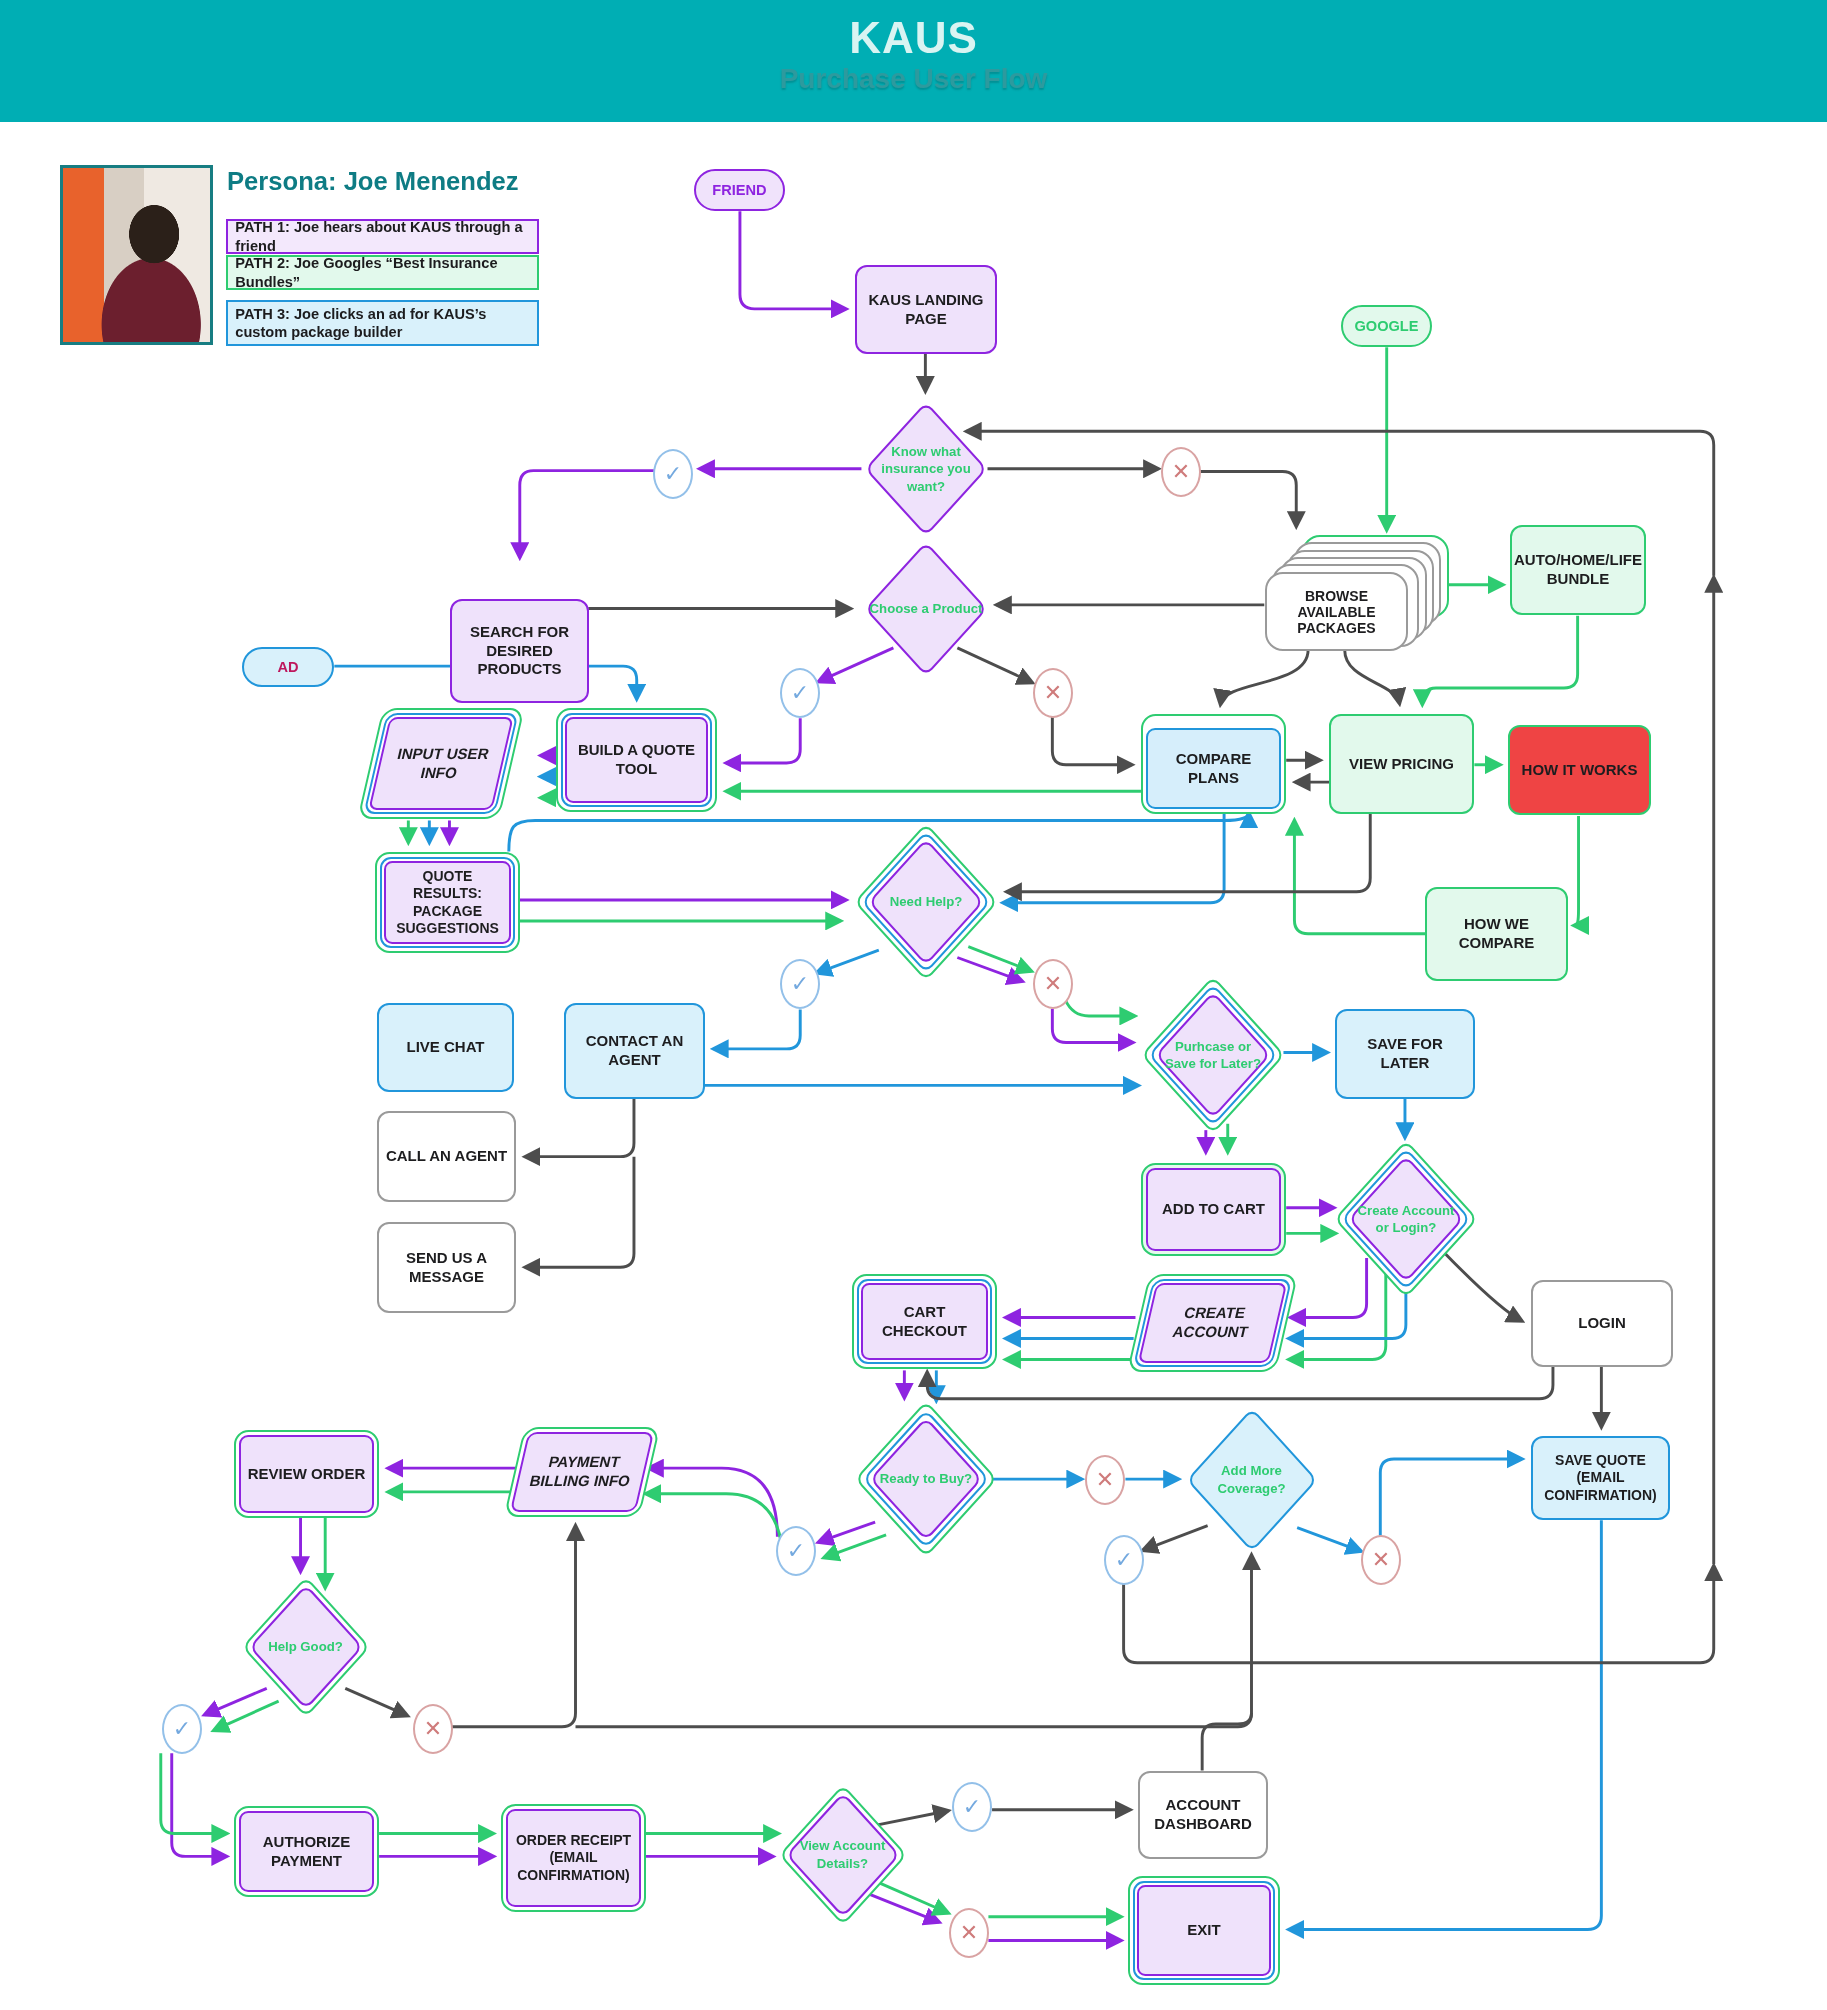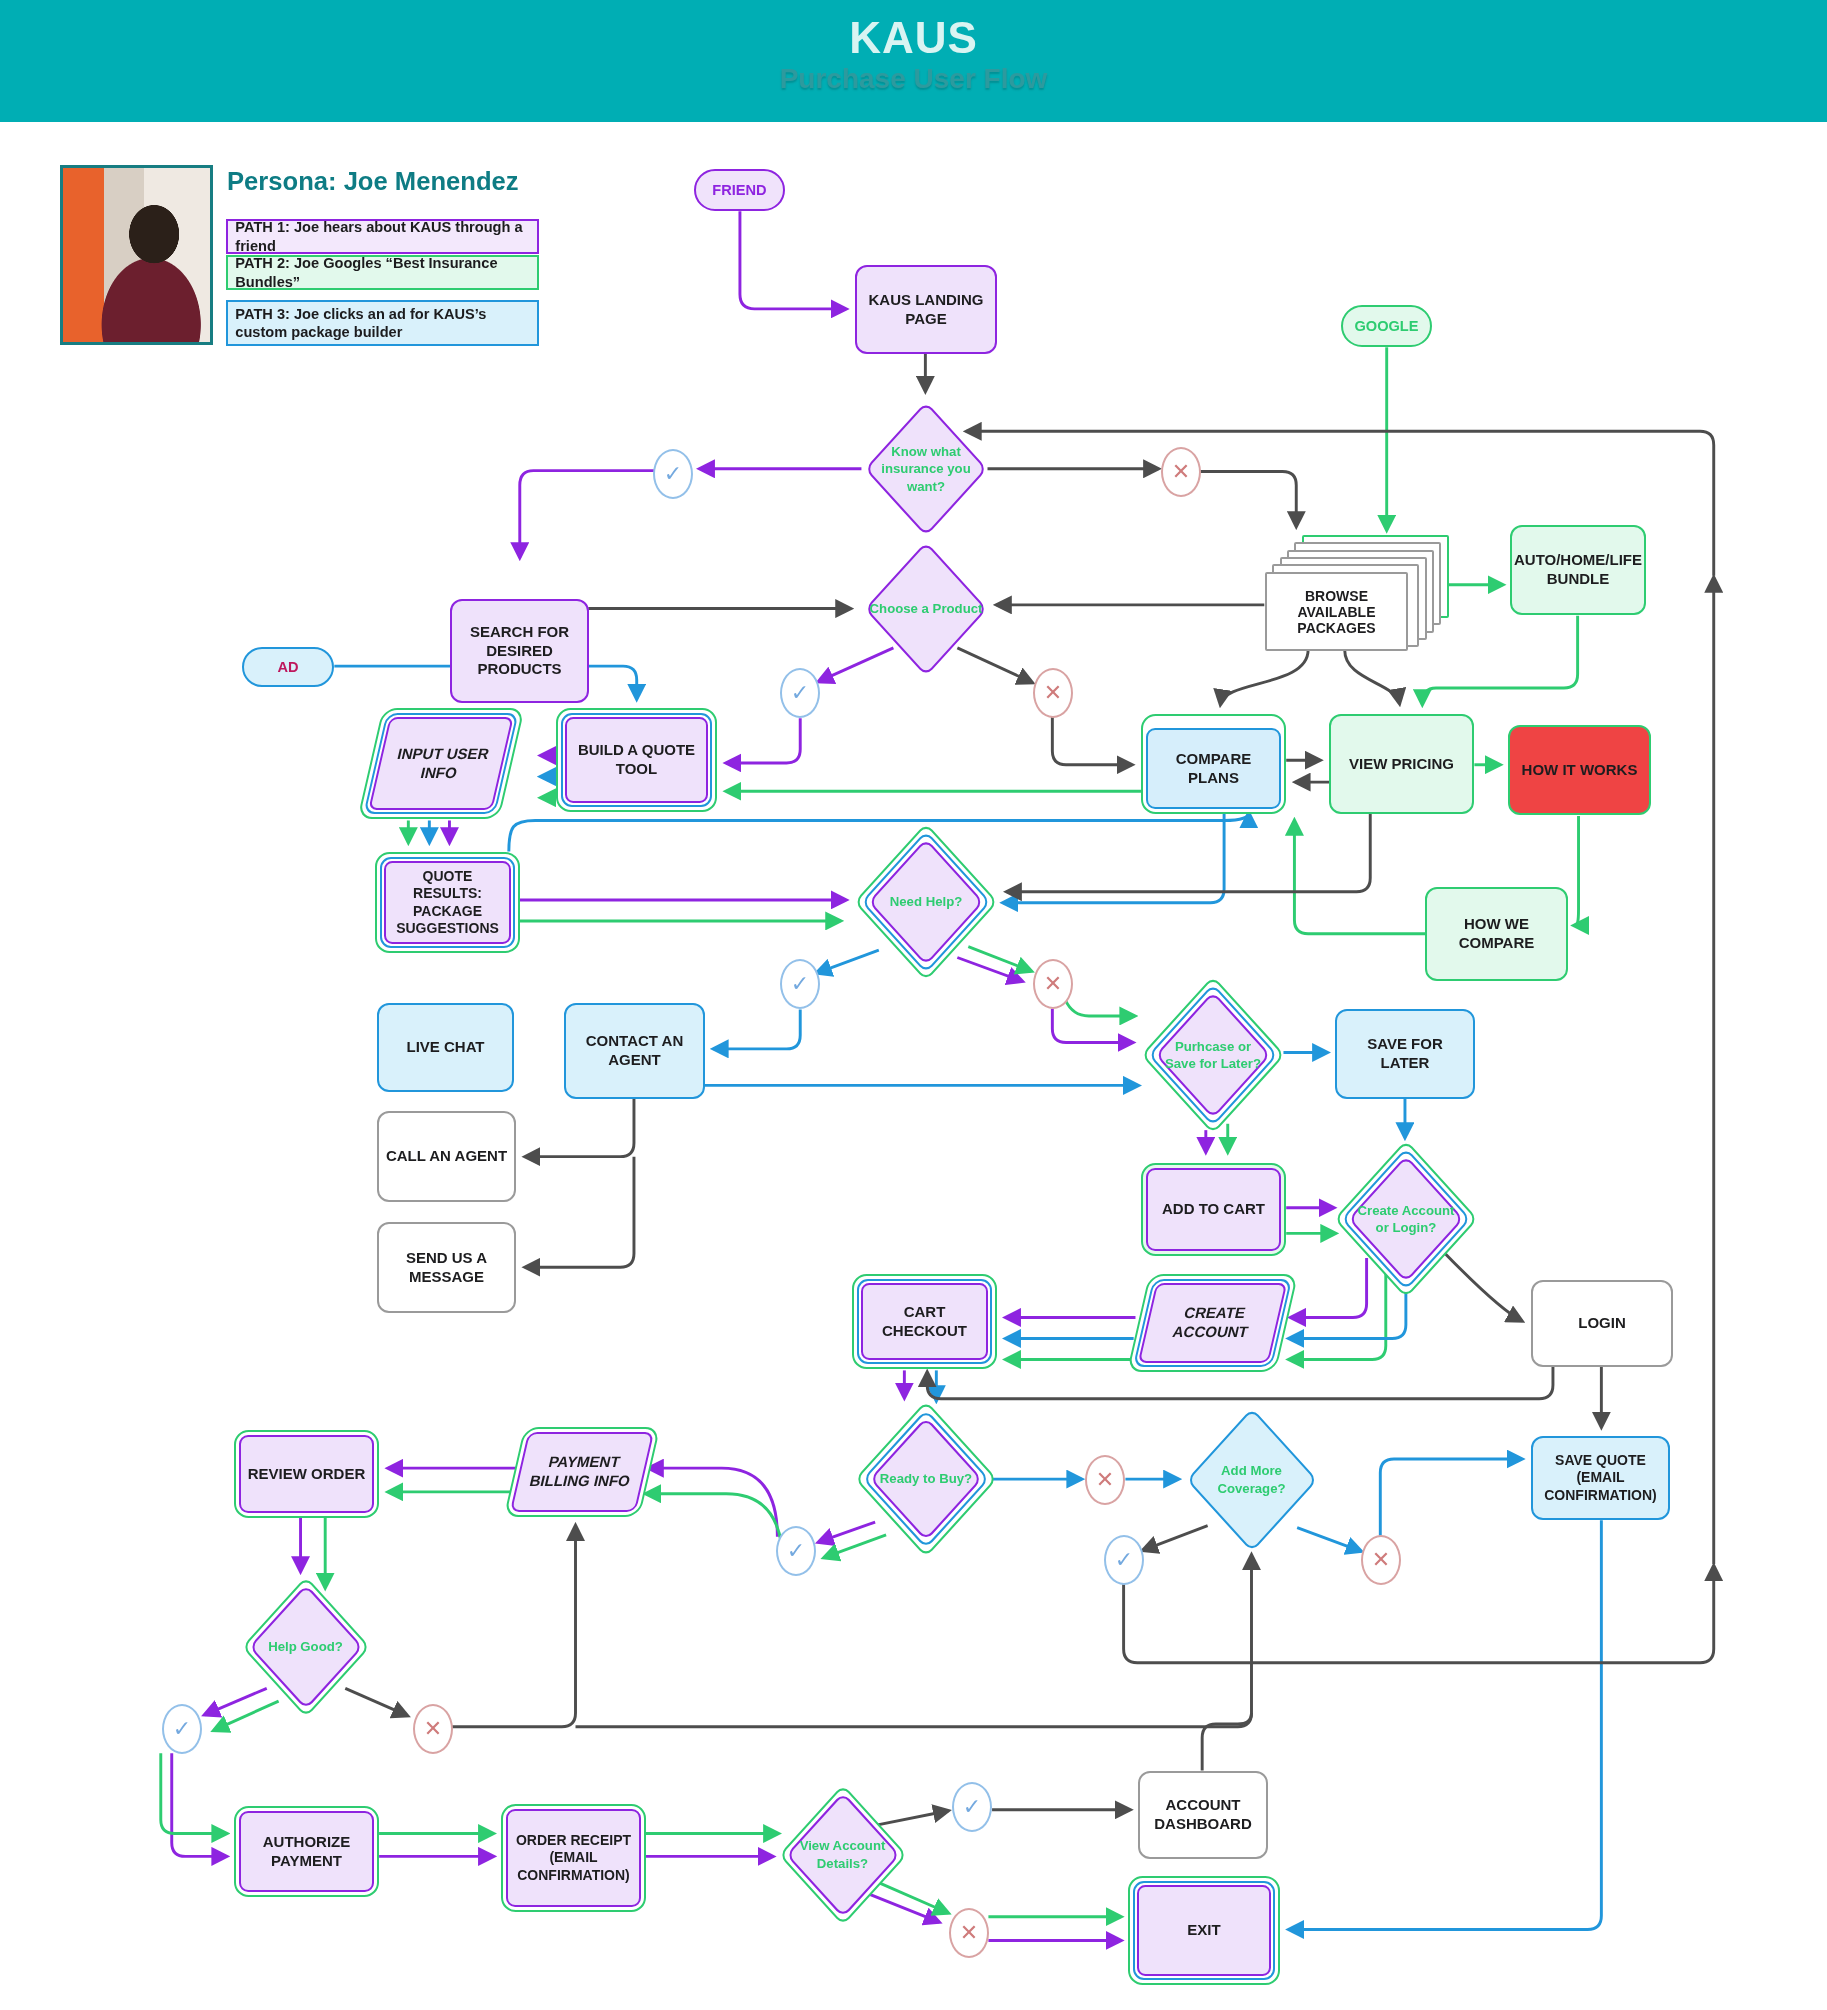--- a/index.html
+++ b/index.html
@@ -41,21 +41,21 @@
   .dsq{position:absolute;left:50%;top:50%;transform:translate(-50%,-50%) scaleY(1.1) rotate(45deg);
        border:2.7px solid;border-radius:9.1px;box-sizing:border-box;background:#fff;}
   .dlbl{position:relative;z-index:3;width:128px;text-align:center;font-size:13.2px;font-weight:700;
         color:#2ECC71;line-height:1.3;}
   
   .circ{width:40px;height:50px;border-radius:50%;border:2.7px solid;background:#fff;
         display:flex;align-items:center;justify-content:center;font-size:22px;font-weight:400;z-index:4;}
   .chk{border-color:#93C0E9;color:#74A9DF;}
   .xx{border-color:#D9A3A3;color:#CF7B7B;}
   
-  .card{position:absolute;width:143px;height:79px;border:2.7px solid #9a9a9a;border-radius:2px;background:#fff;}
+  .card{position:absolute;width:143px;height:79px;border:2.7px solid #9a9a9a;border-radius:18px;background:#fff;}
   svg{position:absolute;left:0;top:0;z-index:1;}
   .nodes{z-index:2;}
 </style>
 </head>
 <body>
 
 <svg width="1827" height="2010" viewBox="0 0 2000 2200">
   <defs>
     <marker id="mP" viewBox="0 0 10 10" refX="8" refY="5" markerWidth="6.5" markerHeight="6.5" orient="auto">
         <path d="M0,0L10,5L0,10z" fill="#8E24E0"></path>

